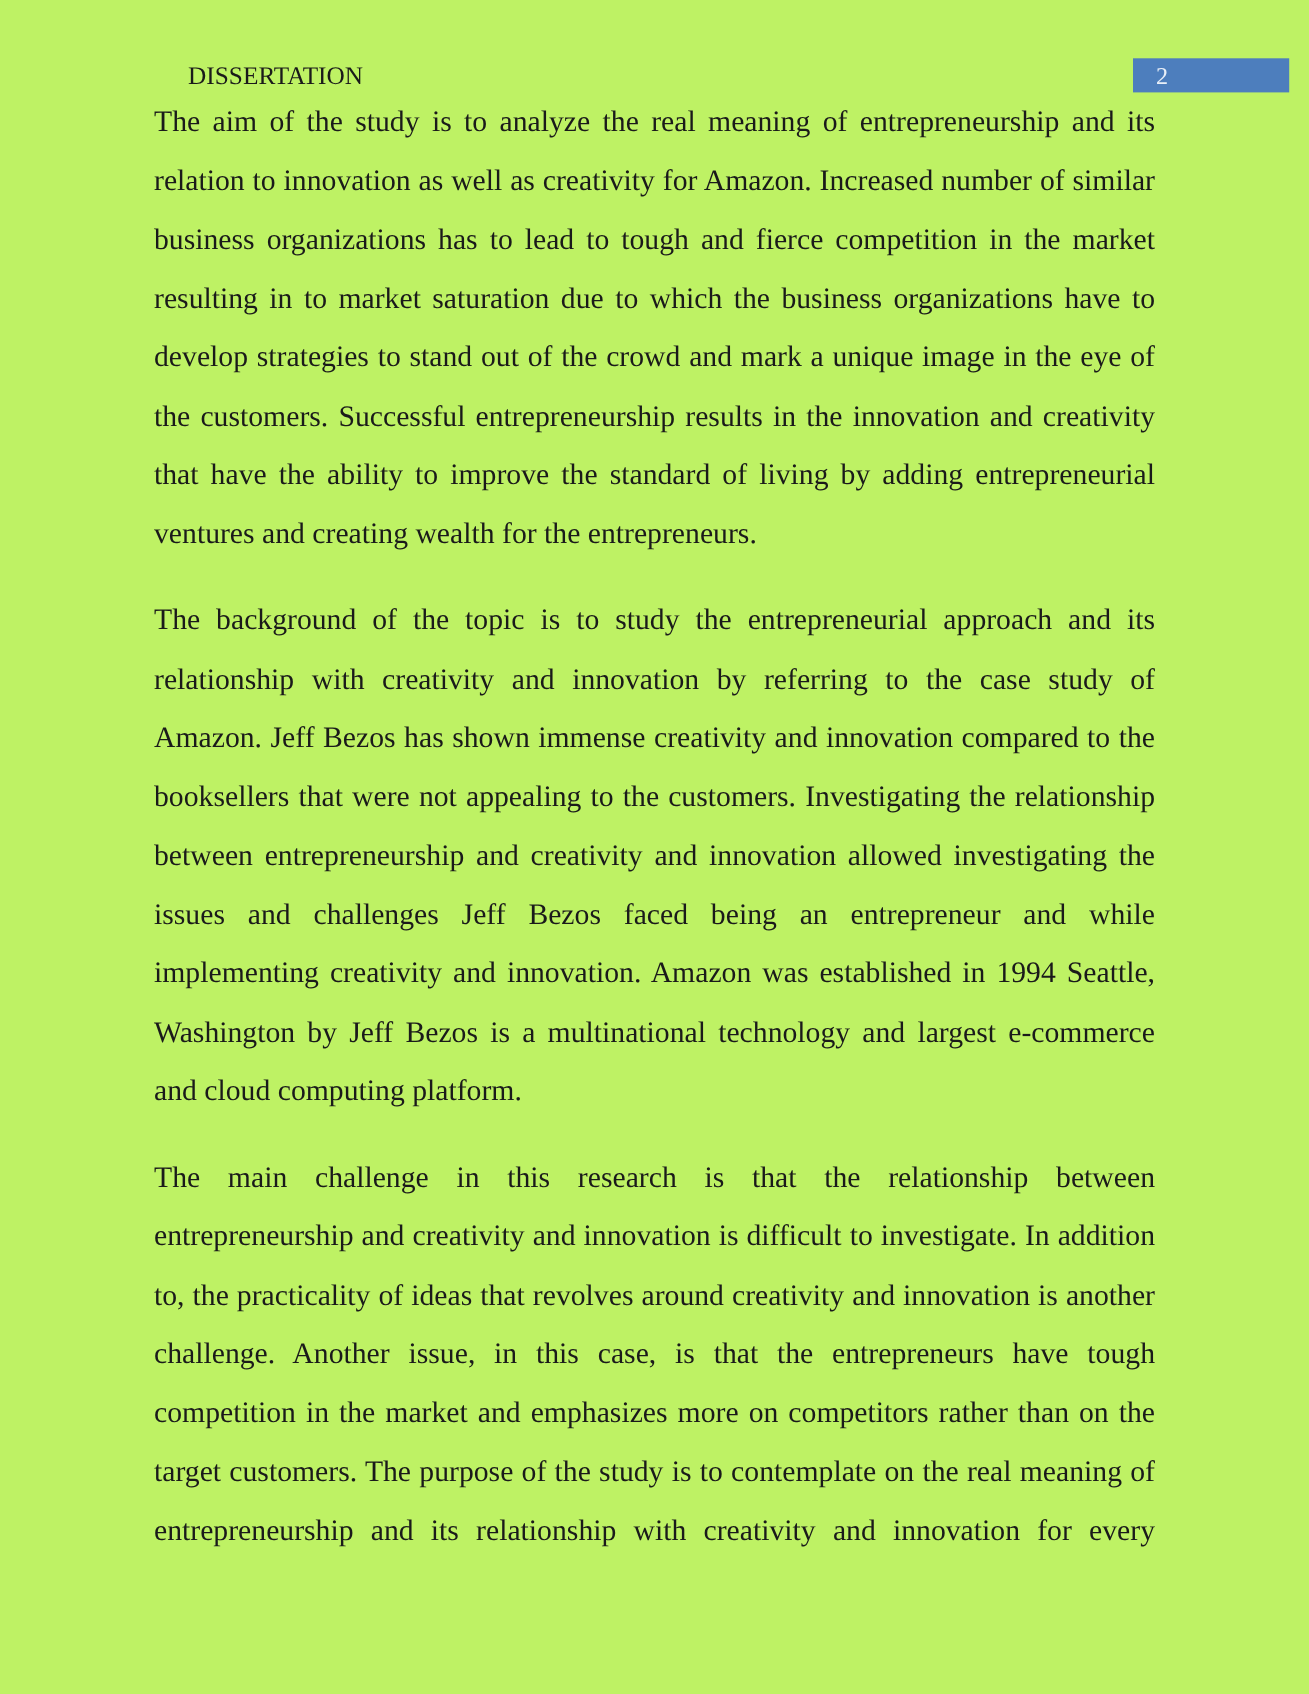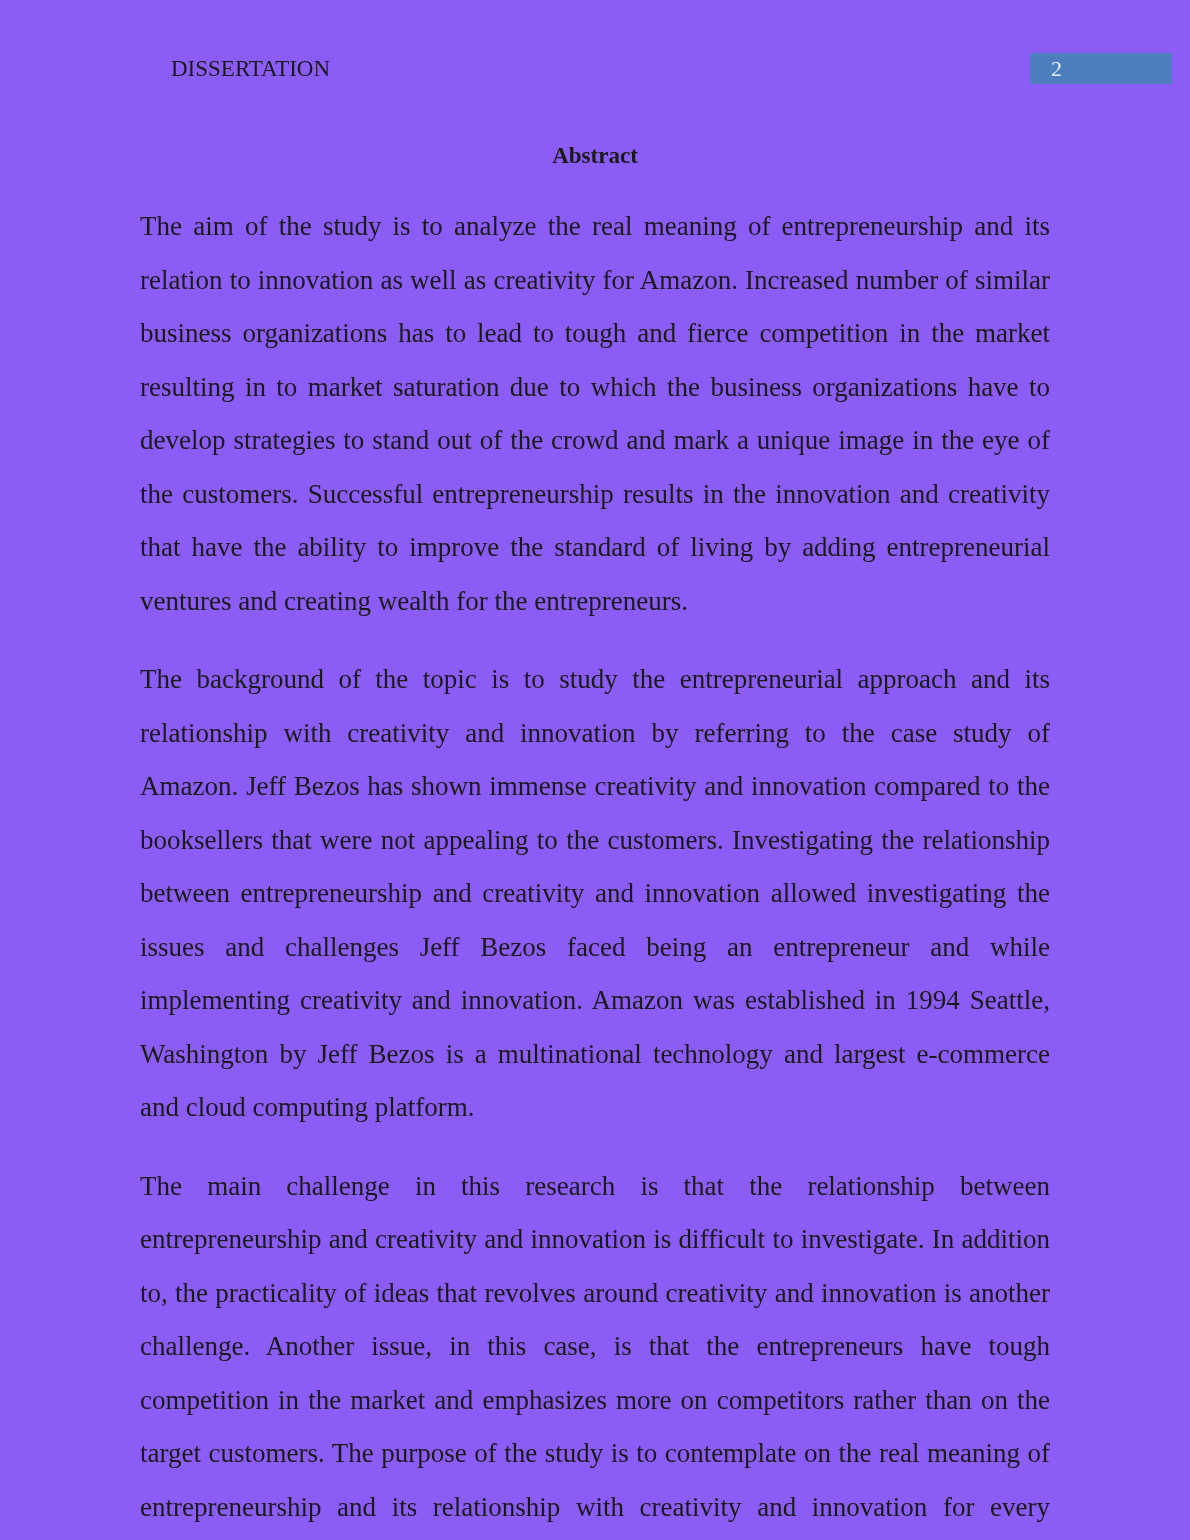--- a/index.html
+++ b/index.html
@@ -4,21 +4,21 @@
 <style>
   html, body {
     margin: 0;
     padding: 0;
     background: #ffffff;
   }
   .page {
     position: relative;
     width: 1190px;
     height: 1540px;
-    background: #8b5cf6;
+    background: #bef264;
     box-sizing: border-box;
     padding: 53px 140px 0 140px;
     font-family: "Liberation Serif", "DejaVu Serif", serif;
     color: #1a1a1a;
     overflow: hidden;
   }
   .doc-header {
     display: flex;
     justify-content: flex-start;
     align-items: center;
@@ -71,21 +71,20 @@
 <div class="page">
 
   <header class="doc-header">
     <span class="running-head">DISSERTATION</span>
   </header>
 
   <div class="page-number-box" style="background: rgb(77, 126, 189);">
     <span class="page-number">2</span>
   </div>
 
-  <h1 class="title">Abstract</h1>
 
   <main class="body-text">
     <p>The aim of the study is to analyze the real meaning of entrepreneurship and its relation to innovation as well as creativity for Amazon.  Increased number of similar business organizations has to lead to tough and fierce competition in the market resulting in to market saturation due to which the business organizations have to develop strategies to stand out of the crowd and mark a unique image in the eye of the customers. Successful entrepreneurship results in the innovation and creativity that have the ability to improve the standard of living by adding entrepreneurial ventures and creating wealth for the entrepreneurs.</p>
     <p>The background of the topic is to study the entrepreneurial approach and its relationship with creativity and innovation by referring to the case study of Amazon. Jeff Bezos has shown immense creativity and innovation compared to the booksellers that were not appealing to the customers. Investigating the relationship between entrepreneurship and creativity and innovation allowed investigating the issues and challenges Jeff Bezos faced being an entrepreneur and while implementing creativity and innovation. Amazon was established in 1994 Seattle, Washington by Jeff Bezos is a multinational technology and largest e-commerce and cloud computing platform.</p>
     <p class="continues">The main challenge in this research is that the relationship between entrepreneurship and creativity and innovation is difficult to investigate. In addition to, the practicality of ideas that revolves around creativity and innovation is another challenge. Another issue, in this case, is that the entrepreneurs have tough competition in the market and emphasizes more on competitors rather than on the target customers. The purpose of the study is to contemplate on the real meaning of entrepreneurship and its relationship with creativity and innovation for every</p>
   </main>
 
 </div>
 
 </body></html>

